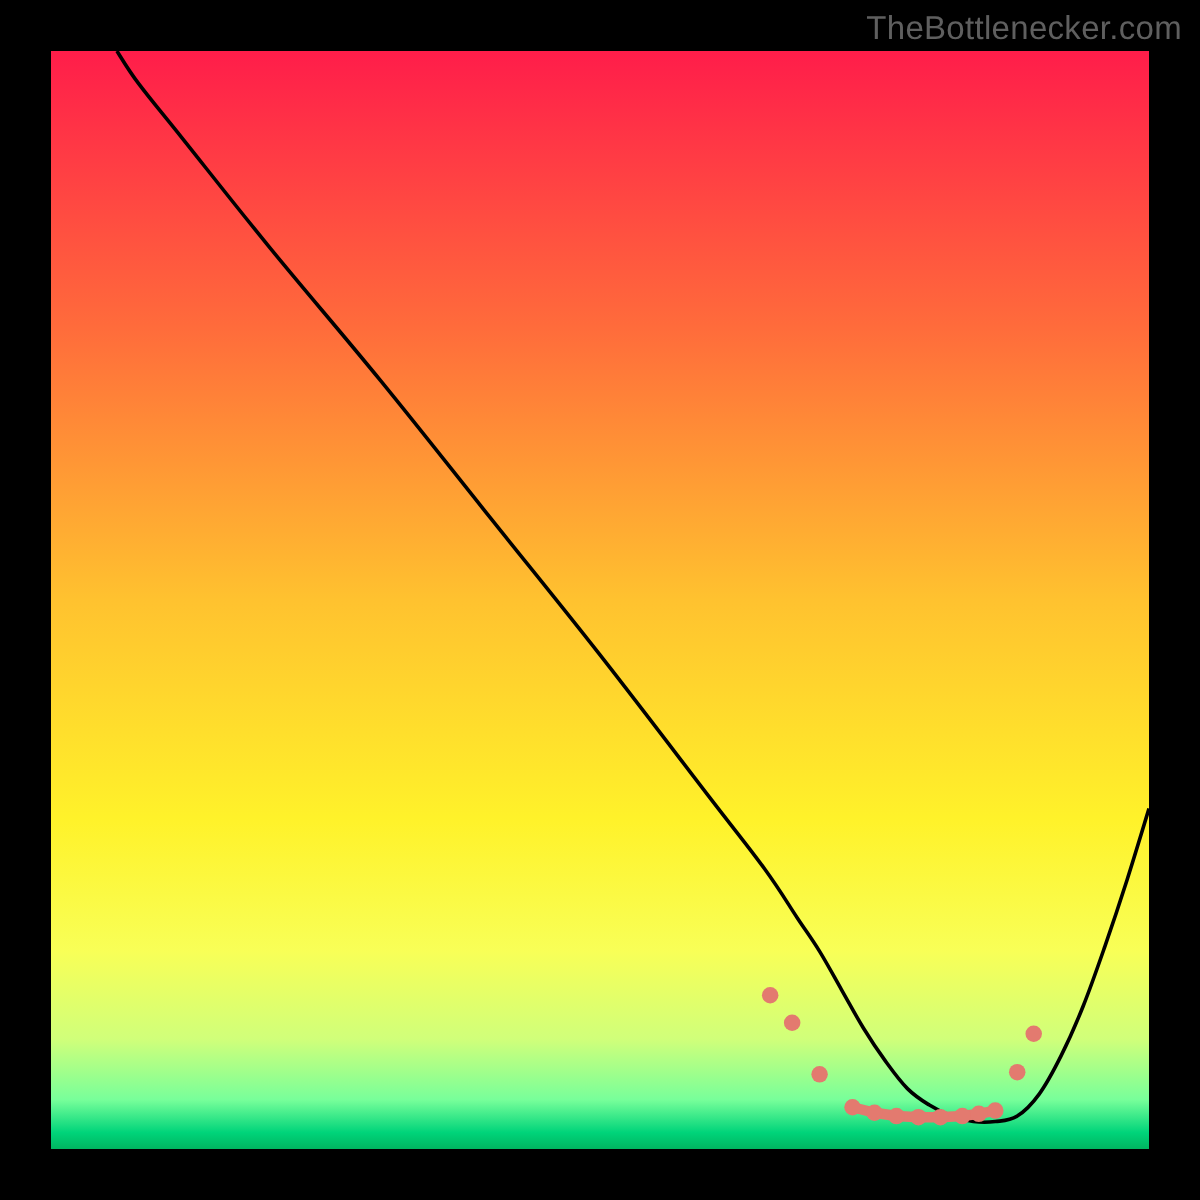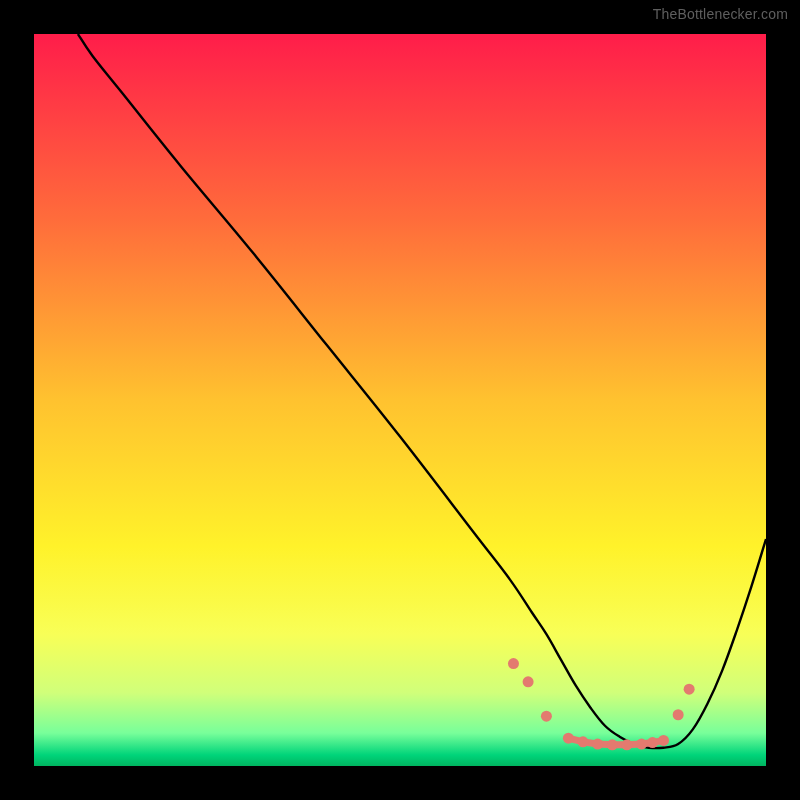--- a/index.html
+++ b/index.html
@@ -24,21 +24,21 @@
     left: 0;
     top: 0;
     width: 732px;
     height: 732px;
   }
   .watermark {
     position: absolute;
     top: 6px;
     right: 12px;
     color: #5f5f5f;
-    font-size: 14px;
+    font-size: 22px;
     font-weight: 400;
     letter-spacing: 0.2px;
   }
   svg { display: block; }
 </style>
 </head>
 <body>
 
 <div class="watermark">TheBottlenecker.com</div>
 

